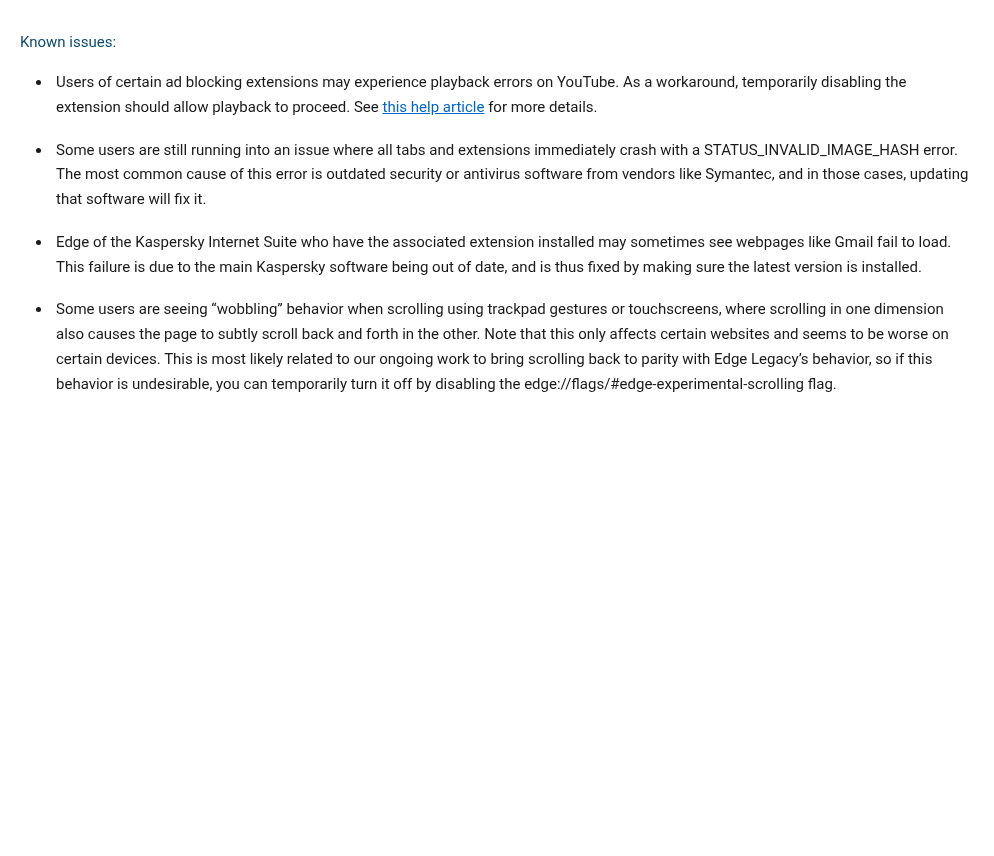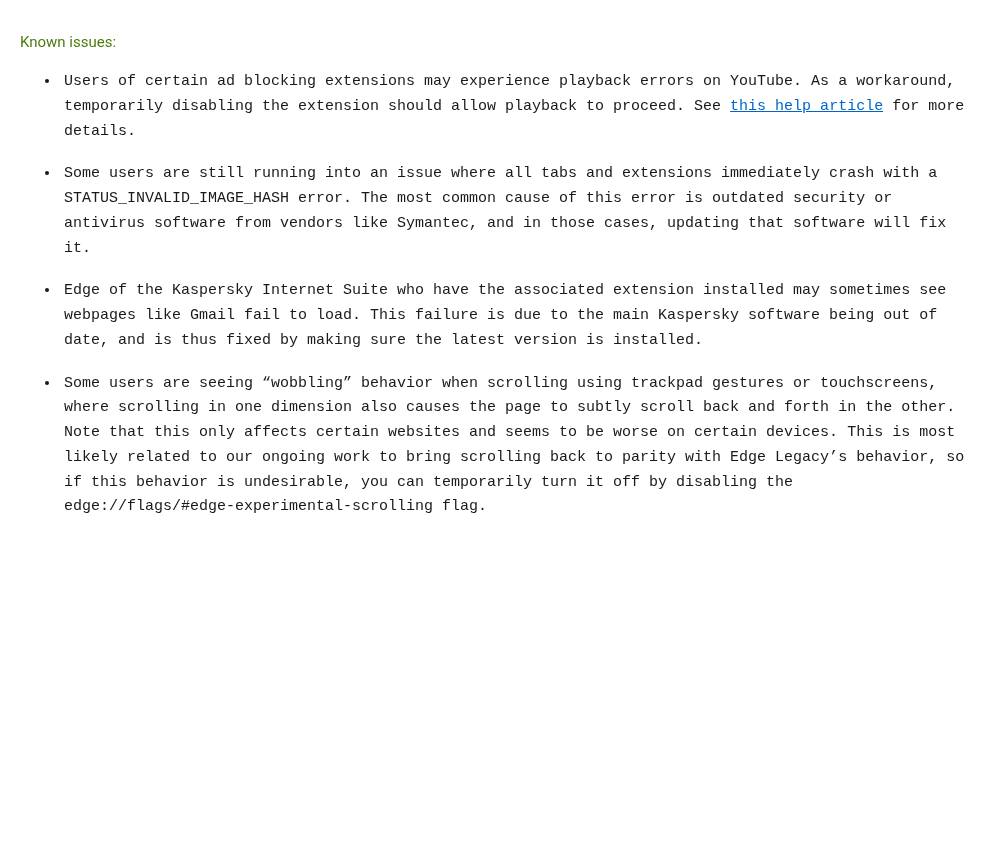--- a/index.html
+++ b/index.html
@@ -15,29 +15,28 @@
       color: #1a1a1a;
       line-height: 1.6;
       padding: 30px 20px 30px 20px;
       width: 994px;
       min-height: 856px;
     }
 
     .known-issues-heading {
       font-size: 15px;
       font-weight: 400;
-      color: #4d7c0f;
+      color: #0c4a6e;
       margin-bottom: 16px;
     }
 
     ul.issues-list {
       list-style-type: disc;
       padding-left: 32px;
-      margin: 8px;
-      font-family: Liberation Mono, monospace;
+      margin: 0;
     }
 
     ul.issues-list li {
       margin-bottom: 18px;
       padding-left: 4px;
       color: #1a1a1a;
       font-size: 15px;
       line-height: 1.65;
     }
 

